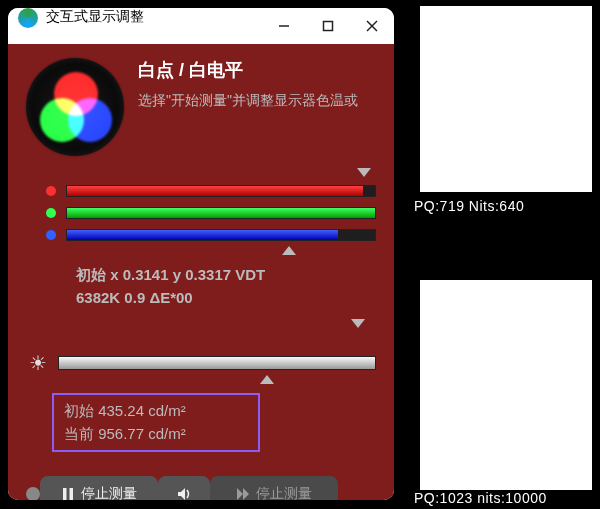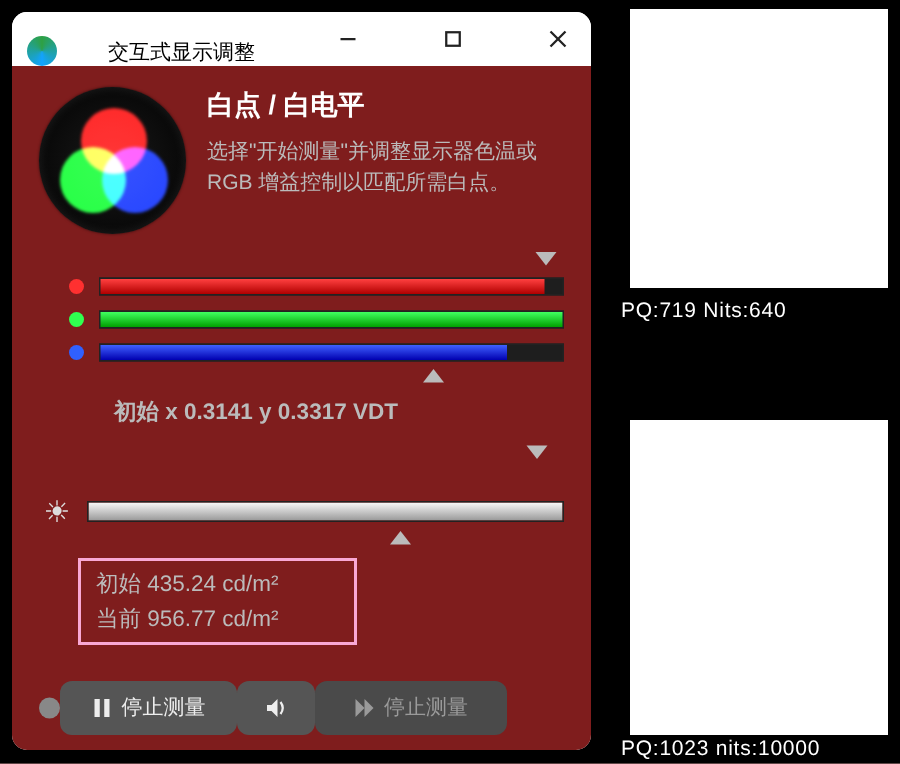--- a/index.html
+++ b/index.html
@@ -16,25 +16,24 @@
     left: 8px; top: 8px;
     width: 386px; height: 492px;
     background: #fff;
     border-radius: 10px;
     box-shadow: 0 4px 16px rgba(0,0,0,.4);
     overflow: hidden;
     display: flex; flex-direction: column;
   }
   .titlebar {
     height: 36px;
-    display: flex; align-items: flex-end;
+    display: flex; align-items: flex-start;
     background: #fff;
     color: #000;
     font-size: 14px;
-    gap: 26px;
   }
   .titlebar .appicon {
     width: 20px; height: 20px; margin: 0 8px 0 10px;
     border-radius: 50%;
     background: conic-gradient(#2ea043, #12a3ff, #2ea043);
     position: relative;
   }
   .titlebar .title { flex: 1; }
   .winctl { width: 44px; height: 36px; display:flex; align-items:center; justify-content:center; font-size:12px; color:#222; }
   .winctl svg { width:12px; height:12px; stroke:#222; stroke-width:1.5; fill:none; }
@@ -85,23 +84,23 @@
   .tri-row { height:12px; display:flex; margin-left:30px; position:relative;}
   .readout { margin-left:30px; font-size:15px; line-height:1.5; color:#bbb; margin-top:6px;font-weight:bold;}
 
   .bright { display:flex; align-items:center; margin-top:20px; margin-left:0;}
   .bright .icon { width:24px; text-align:center; font-size:20px; color:#ddd; margin-right:8px;}
   .bright .btrack { flex:1; height:14px; background: linear-gradient(#f8f8f8,#999); border:1px solid #222;}
   .bright-tri-row { height:12px; display:flex; margin-left:32px; position:relative;}
 
   .redbox {
     margin-left:26px; margin-top:6px;
-    border:2px solid #f9a8d4;
+    border:2px solid #8b5cf6;
     padding:4px 10px;
-    width:186px;
+    width:208px;
     font-size:15px; line-height:1.55; color:#bbb;
   }
 
   .footer {
     margin-top:auto;
     display:flex; align-items:center; 
     padding-top:24px;
   }
   .rec { width:14px;height:14px;border-radius:50%; background:#888;}
   .btn {
@@ -161,21 +160,20 @@
   <div class="body">
     <div class="header">
       <div class="rgbicon">
         <div class="blob r"></div>
           <div class="blob g"></div>
           <div class="blob b"></div>
       </div>
       <div class="headtext">
         <h2>白点 / 白电平</h2>
         <p>选择"开始测量"并调整显示器色温或</p>
-        <p>RGB 增益控制以匹配所需白点。</p>
       </div>
     </div>
 
     <div class="sliders">
       <div class="tri-row">
           <div class="tri-top" id="tri-rgb-top" style="margin-left: 281px;"></div>
         </div>
       <div class="srow">
         <div class="dot red"></div>
         <div class="track">
@@ -193,20 +191,21 @@
         <div class="track">
             <div class="fill blue" id="fill-b" style="width: 88%;"></div>
           </div>
       </div>
       <div class="tri-row">
           <div class="tri-bot" id="tri-rgb-bot" style="margin-left: 206px;"></div>
         </div>
 
       <div class="readout">
         <div>初始 x 0.3141 y 0.3317 VDT</div>
+        <div>6382K 0.9 ΔE*00</div>
       </div>
     </div>
 
     <div class="bright-tri-row" style="margin-top:10px;">
         <div class="tri-top" id="tri-b-top" style="margin-left: 292.52px;"></div>
       </div>
     <div class="bright">
       <div class="icon">☀</div>
       <div class="btrack"></div>
     </div>

